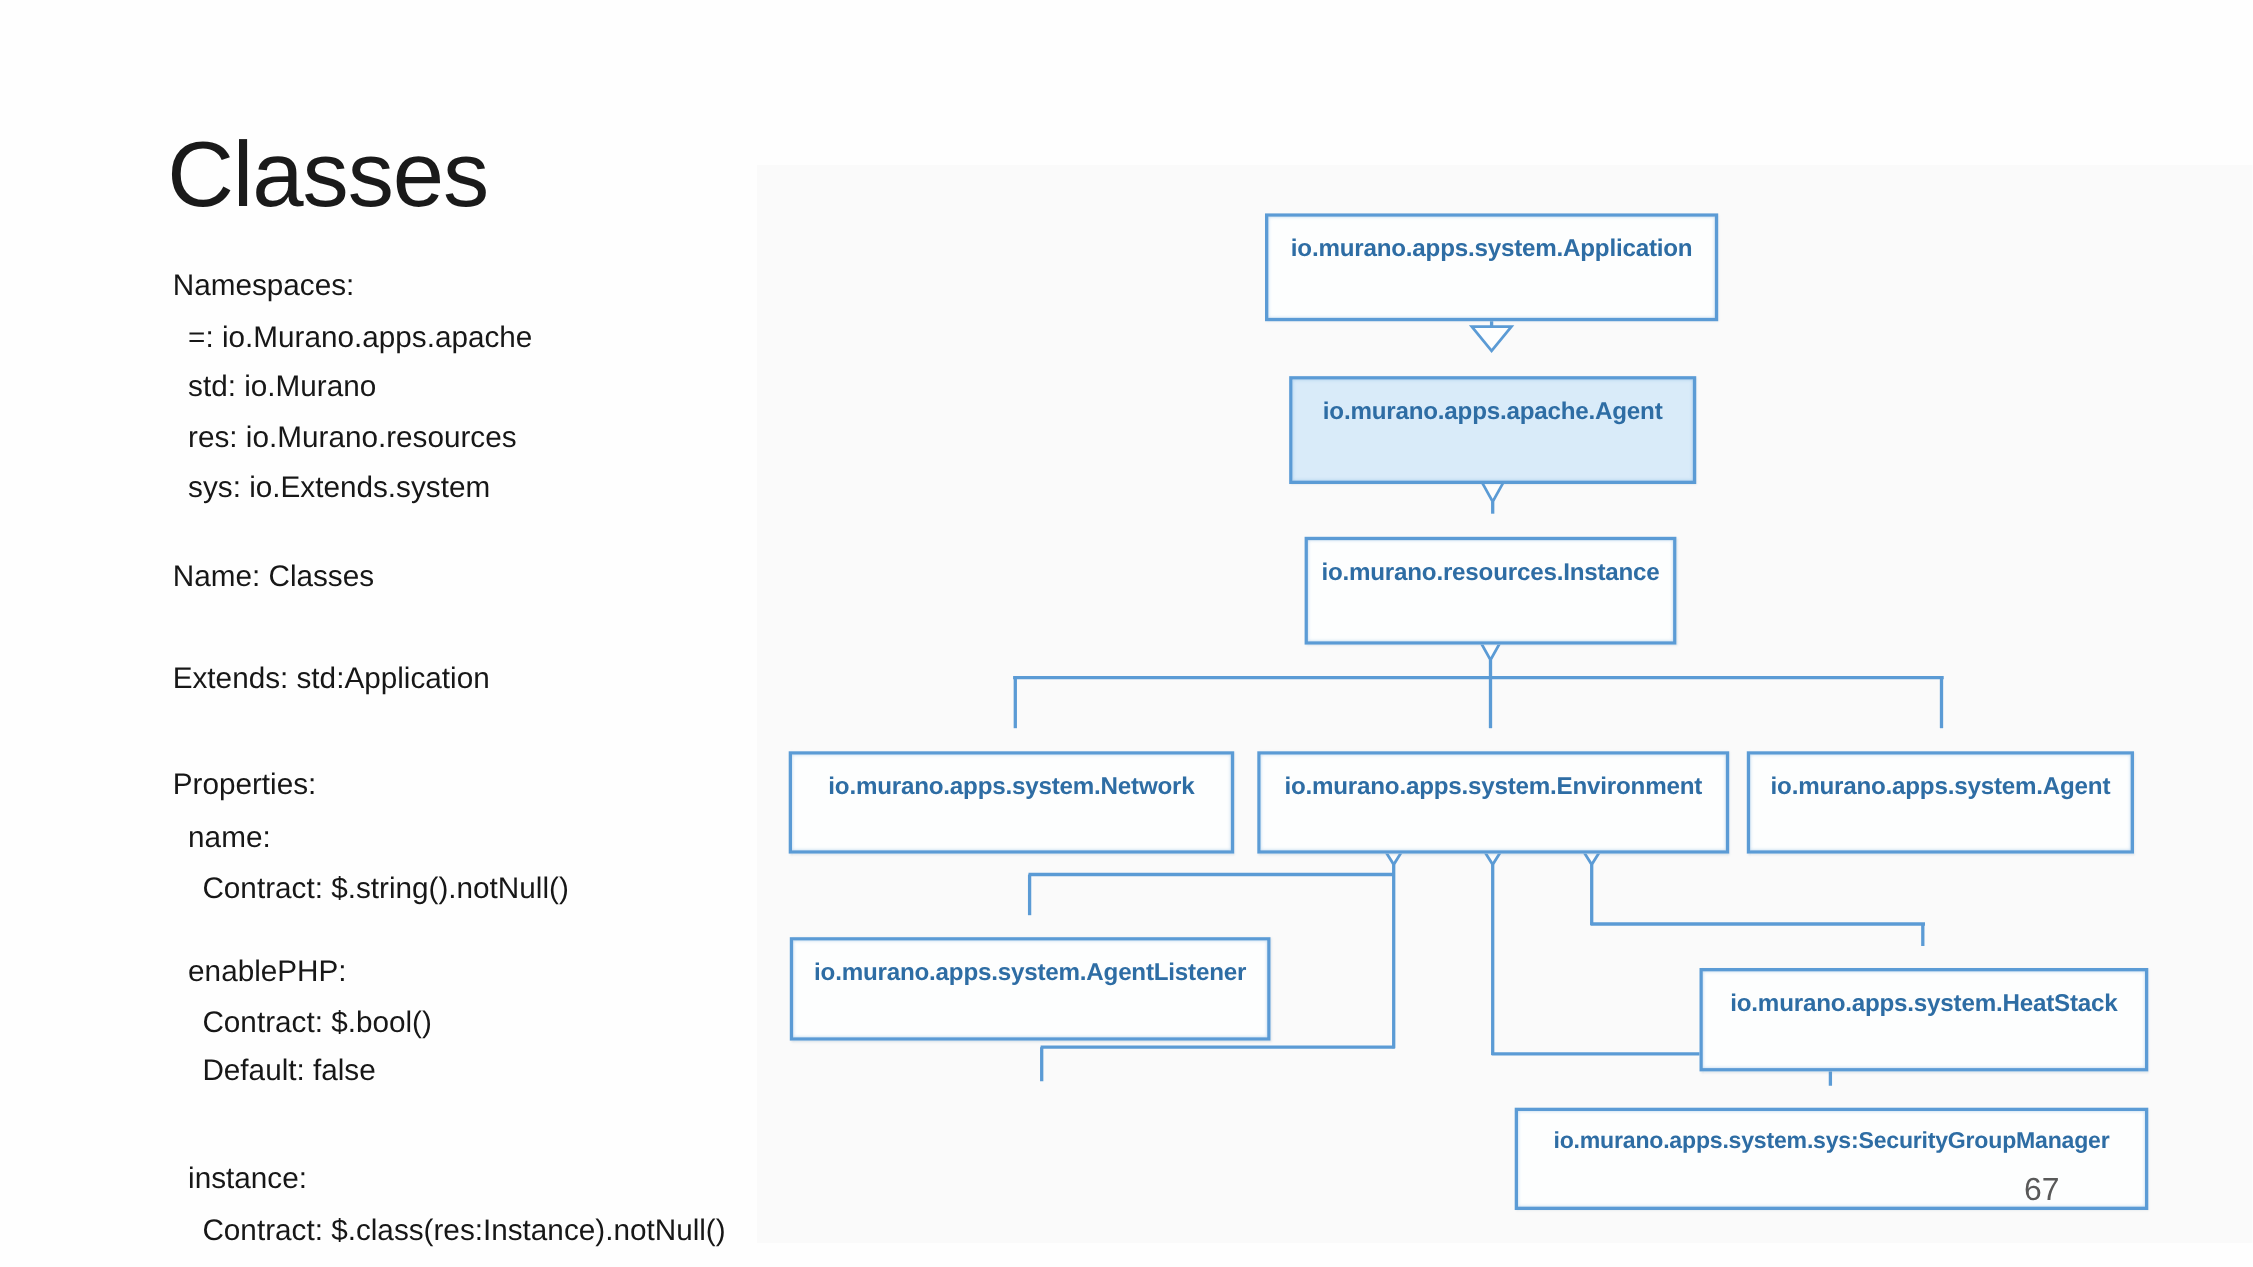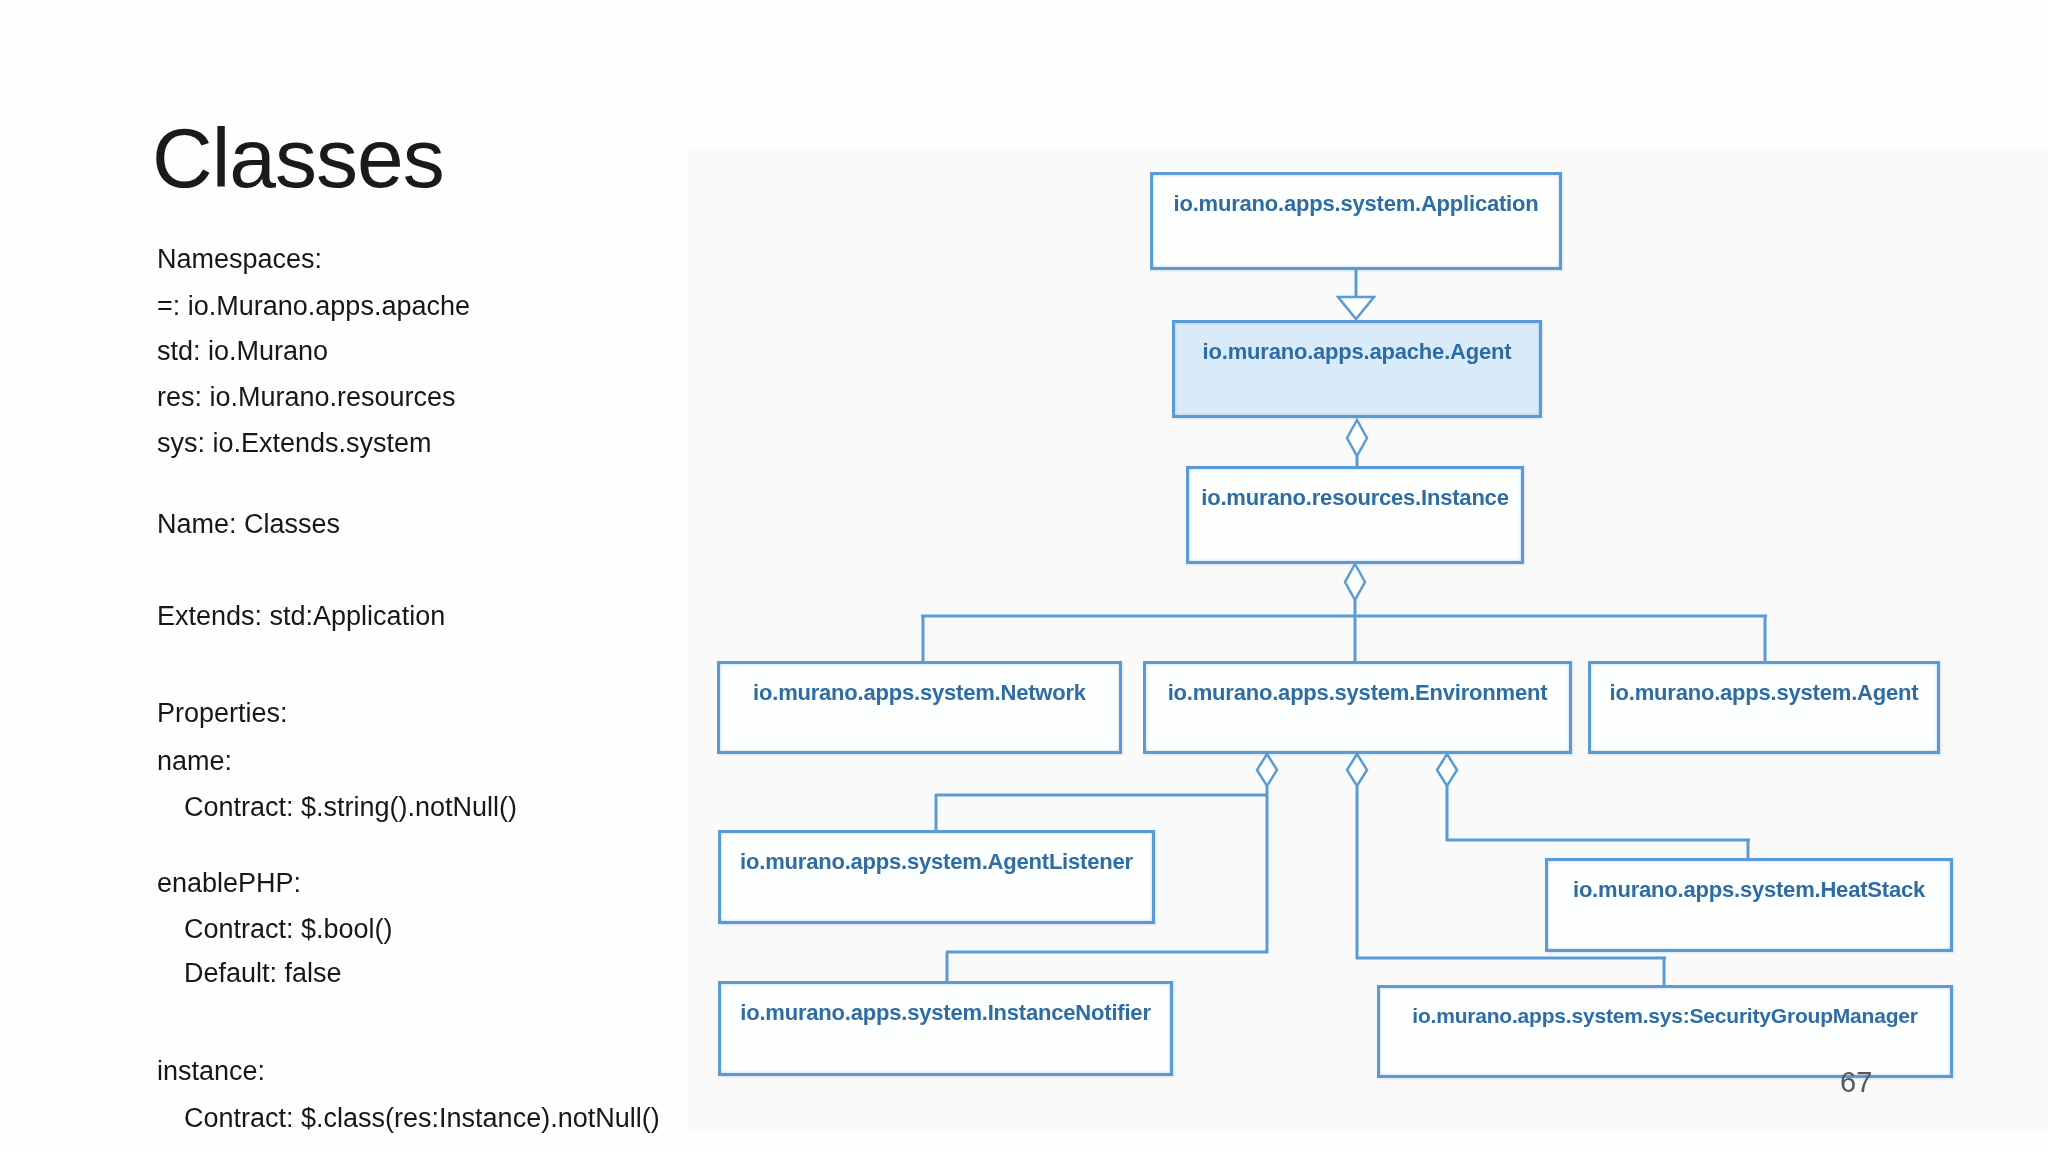--- a/index.html
+++ b/index.html
@@ -14,32 +14,33 @@
   .slide-title{
     position:absolute;left:152px;top:112px;
     font-size:84px;font-weight:400;letter-spacing:-1px;
     color:var(--color-title-text,#1a1a1a);line-height:1.1;
   }
   .tline{
     position:absolute;height:38px;line-height:38px;white-space:pre;
     font-size:27px;color:var(--color-body-text,#171717);
   }
   .lv0{left:157px;}
-  .lv1{left:157px;}
+  .lv1{left:171px;}
   .lv2{left:184px;}
   .node{
     position:absolute;box-sizing:border-box;
     border:3px solid var(--color-box-border,#5b9bd5);
     background:#fdfefe;
     display:flex;justify-content:center;align-items:flex-start;
     padding-top:16px;
     font-size:22px;font-weight:bold;letter-spacing:-0.2px;
     color:var(--color-box-text,#2e6da4);
     box-shadow:inset 0 0 3px rgba(91,155,213,0.45), 1px 1px 2px rgba(120,150,180,0.25);
     white-space:nowrap;
+    margin-top:22px;
   }
   .node.highlight{background:var(--color-highlight-fill,#d9ebf9);}
   svg.connectors{position:absolute;left:0;top:0;}
   svg.connectors line{stroke:var(--color-line,#5b9bd5);stroke-width:3;}
   svg.connectors polygon{fill:#fdfefe;stroke:var(--color-line,#5b9bd5);stroke-width:2.5;}
   .page-number{
     position:absolute;left:1840px;top:1066px;
     font-size:29px;color:var(--color-page-number,#595959);
   }
 </style>
@@ -113,19 +114,18 @@
   <div class="node" style="left:1186px;top:466px;width:338px;height:98px">io.murano.resources.Instance</div>
 
   <div class="node" style="left:1143px;top:661px;width:429px;height:93px">io.murano.apps.system.Environment</div>
 
   <div class="node" style="left:1588px;top:661px;width:352px;height:93px">io.murano.apps.system.Agent</div>
 
   <div class="node" style="left:718px;top:830px;width:437px;height:94px">io.murano.apps.system.AgentListener</div>
 
   <div class="node" style="left:1545px;top:858px;width:408px;height:94px">io.murano.apps.system.HeatStack</div>
 
-  <div class="node" style="left:718px;top:981px;width:455px;height:95px">io.murano.apps.system.InstanceNotifier</div>
 
   <div class="node" style="left:1377px;top:985px;width:576px;height:93px;font-size:21px">io.murano.apps.system.sys:SecurityGroupManager</div>
 
   <div class="page-number">67</div>
 
 </div>
 
 </body></html>

